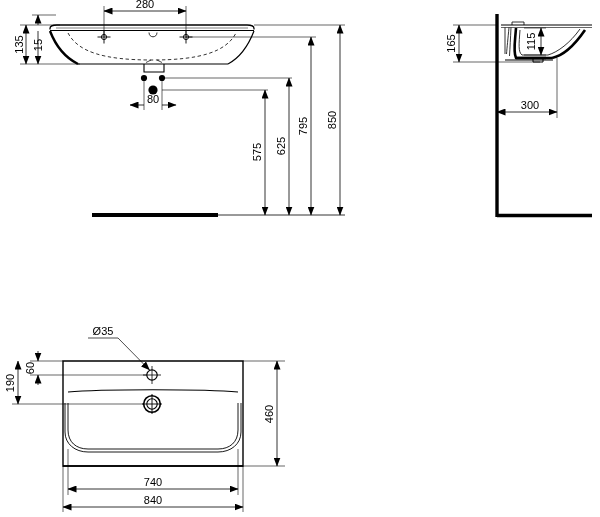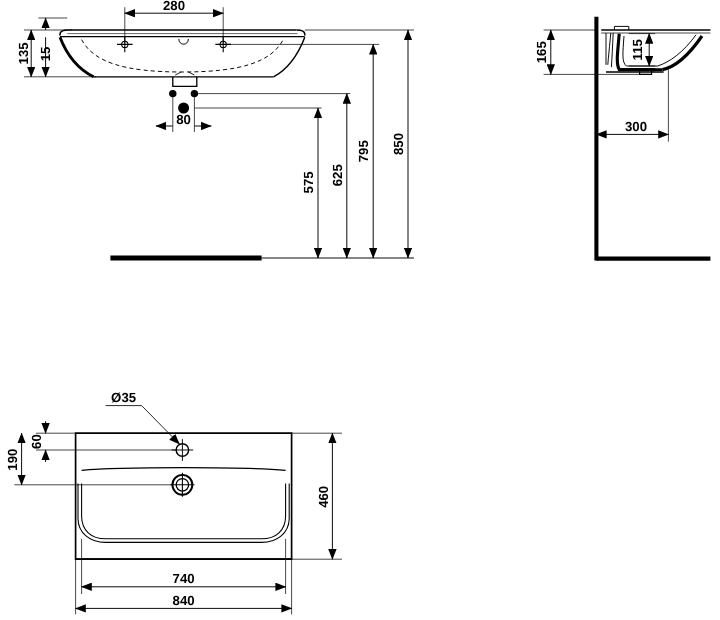--- a/index.html
+++ b/index.html
@@ -14,21 +14,20 @@
     overflow: hidden;
     font-family: "Liberation Sans", sans-serif;
     color: #000000;
   }
   #drawing-root {
     position: absolute;
     left: 0;
     top: 0;
     width: 600px;
     height: 517px;
-    font-weight: bold;
   }
   svg#tech-drawing {
     display: block;
     width: 600px;
     height: 517px;
   }
   .dim-text {
     font-family: "Liberation Sans", sans-serif;
     font-size: 11px;
     fill: #000000;

